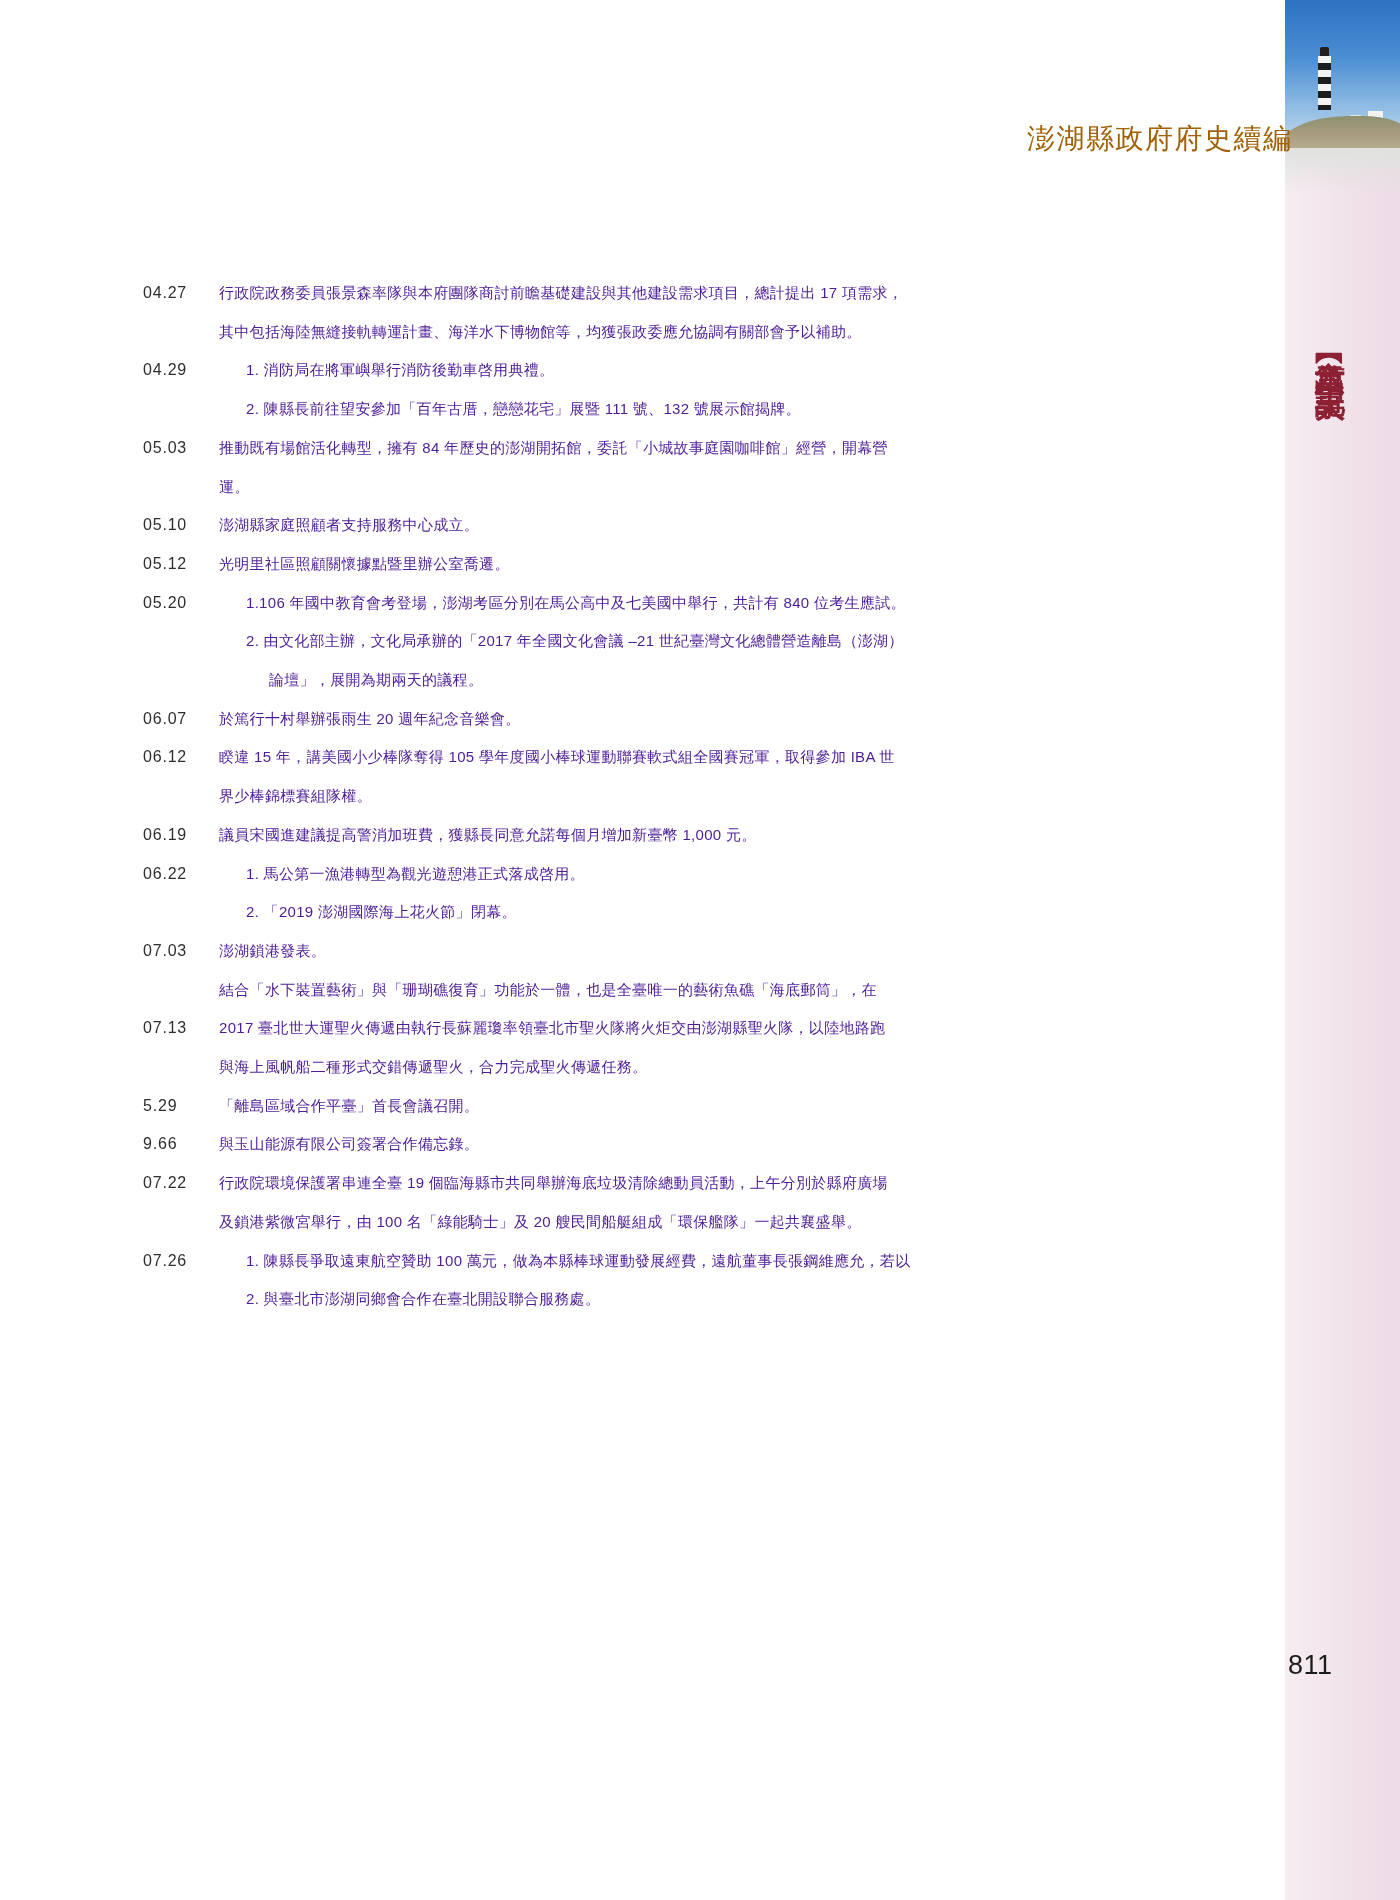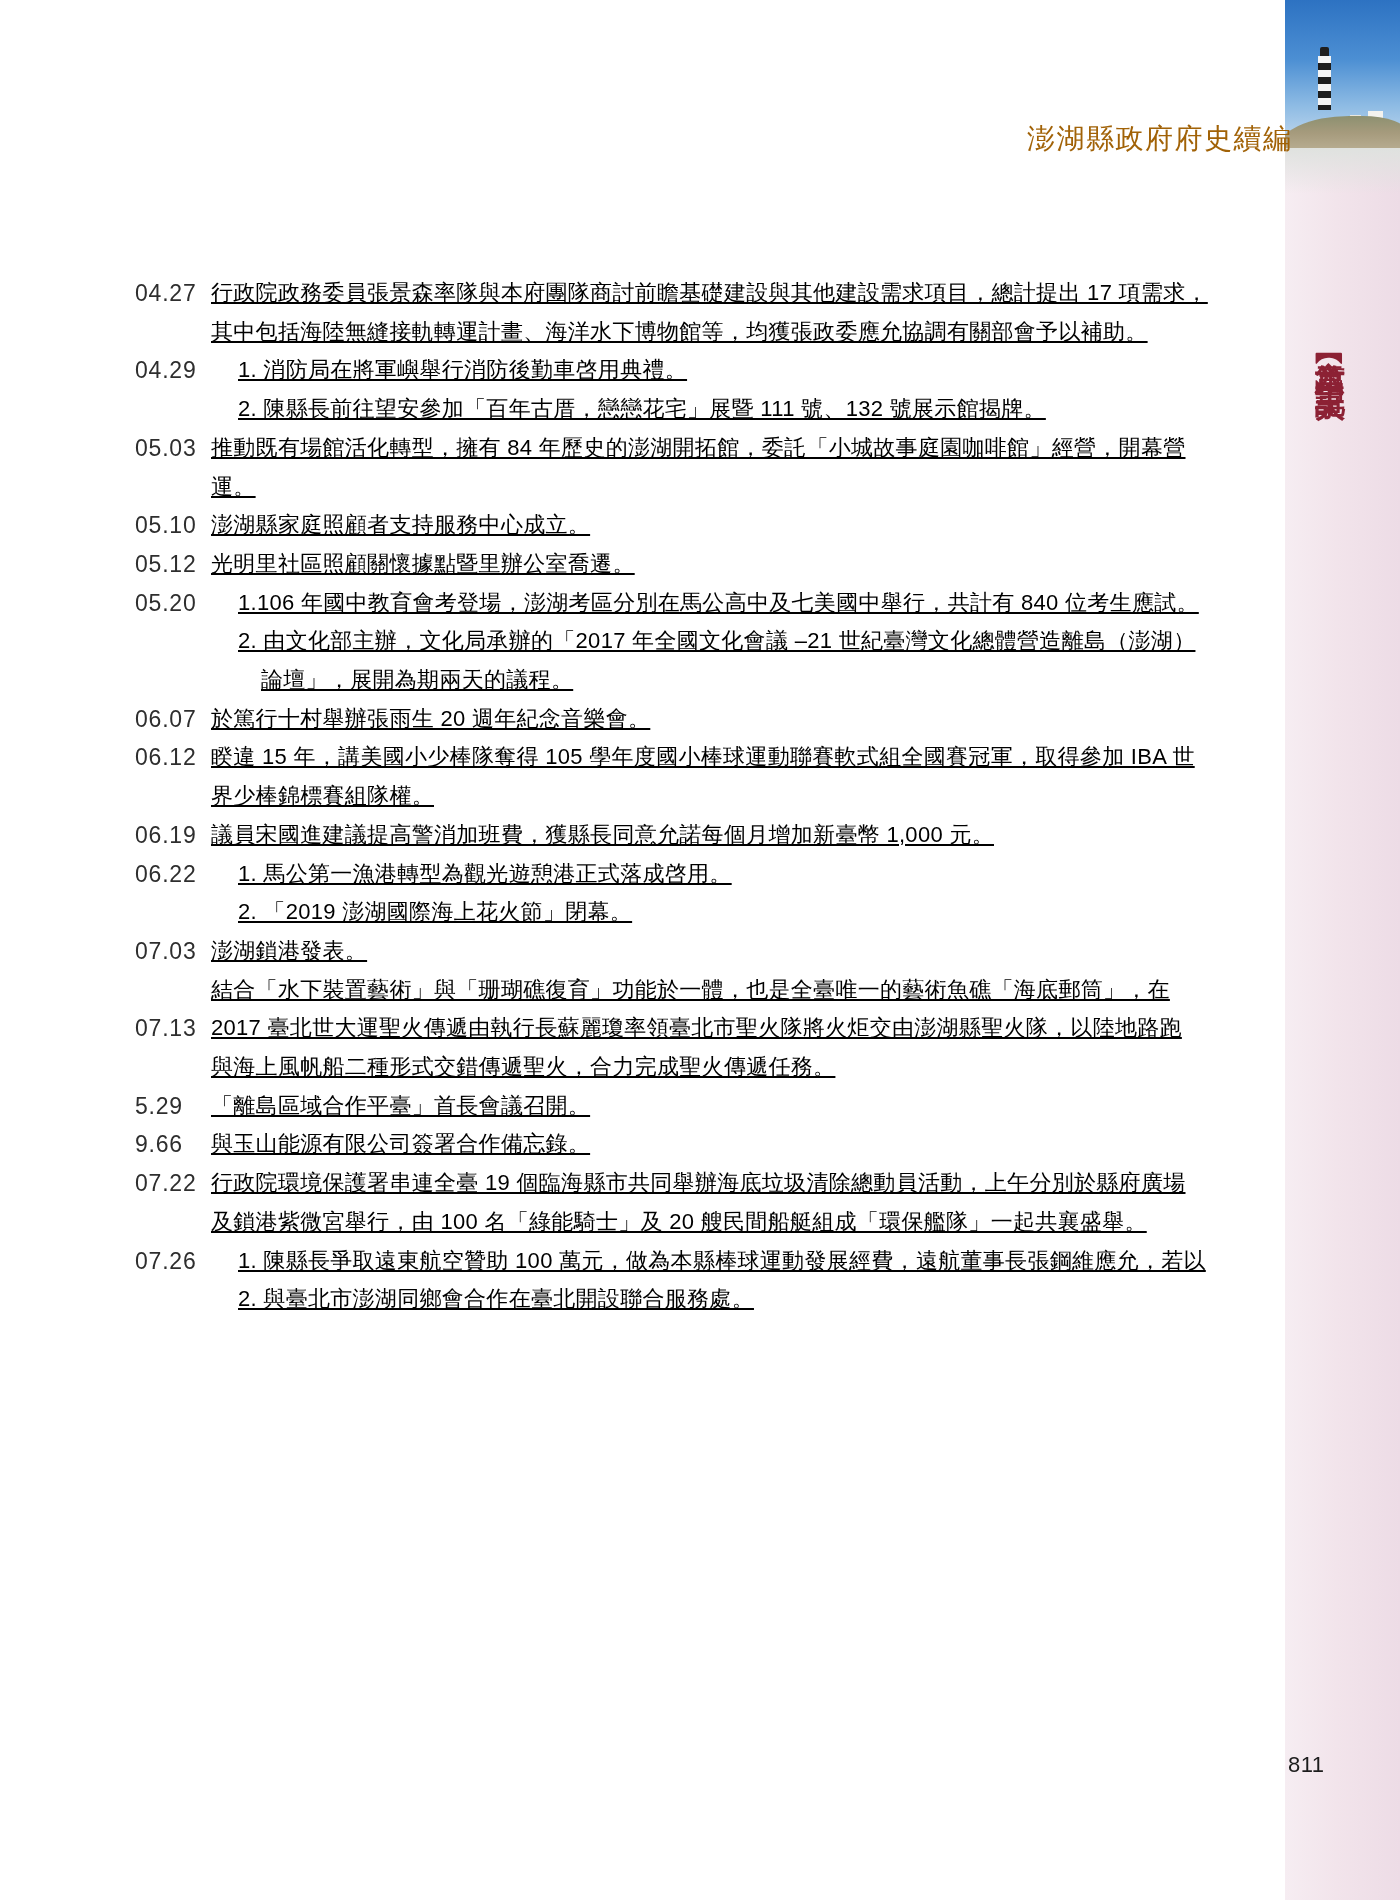--- a/index.html
+++ b/index.html
@@ -40,42 +40,41 @@
     background:linear-gradient(180deg,#dfe2df 0%, rgba(242,228,235,0) 100%);
   }
   .chapter {
     position:absolute; left:1303px; top:343px; width:54px; height:300px;
     writing-mode:vertical-rl; text-orientation:upright;
     font-family:"Liberation Serif", serif; font-weight:bold;
     font-size:30px; line-height:54px; letter-spacing:-2px;
     color:#8c2134;
   }
   .pagenum {
-    position:absolute; left:1288px; top:1752px;
-    font-size:22px; color:#1c1c1c; letter-spacing:0.5px;
+    position:absolute; left:1288px; top:1650px;
+    font-size:27px; color:#1c1c1c; letter-spacing:0.5px;
   }
 
   
   .header-title {
     position:absolute; left:1027px; top:120px;
     font-size:28px; letter-spacing:1.5px; color:#a16207;
   }
 
   
   .content { position:absolute; left:135px; top:274px; width:1000px; }
   .entry { display:flex; align-items:flex-start; }
   .date {
     width:76px; flex:0 0 76px;
-    font-size:23px; line-height:38.7px; letter-spacing:0.8px; color:#2e2e2e;
+    font-size:16px; line-height:38.7px; letter-spacing:0.8px; color:#2e2e2e;margin-left:8px;
   }
   .lines { flex:1; min-width:0; }
   .line {
-    font-size:22px; line-height:38.7px; letter-spacing:0.3px; color:#000000;
+    font-size:15px; line-height:38.7px; letter-spacing:0.3px; color:#4c1d95;
     white-space:nowrap;
-    text-decoration:underline;
   }
   .line.sub { padding-left:27px; }
   .line.subcont { padding-left:50px; }
 </style>
 </head>
 <body>
 
 <div class="page">
 
   <div class="side-band">

